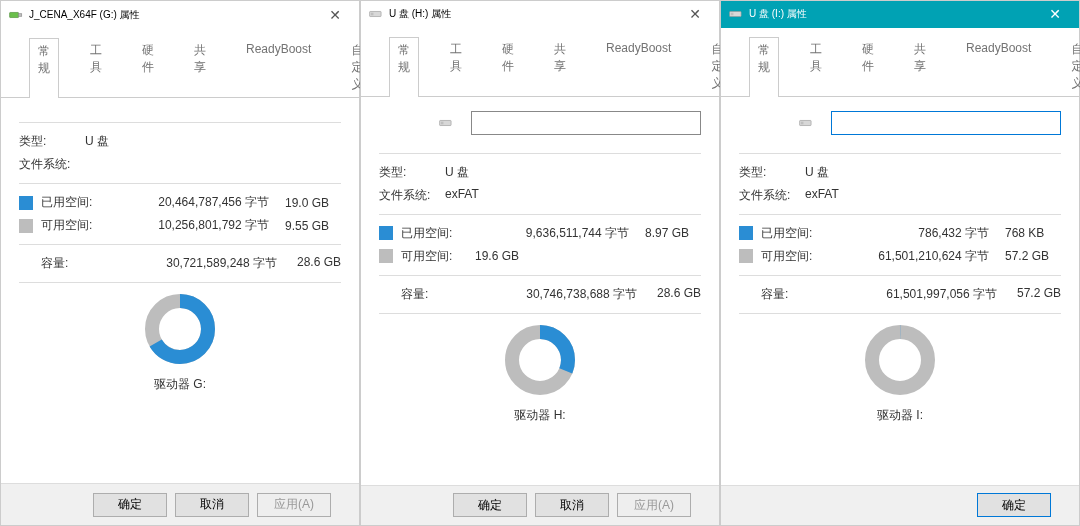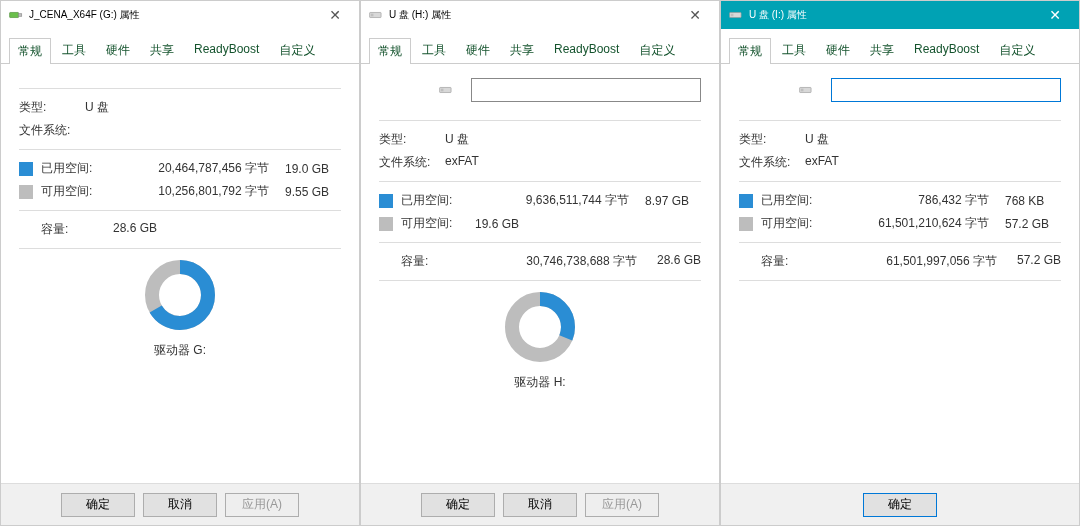--- a/index.html
+++ b/index.html
@@ -33,25 +33,26 @@
 .tb-close { width: 40px; height: 100%; display:flex; align-items:center; justify-content:center; color:#555; font-size:14px; }
 .window.teal .tb-close { color:#fff; }
 .tabs {
   display: flex;
   padding: 8px 8px 0 8px;
   border-bottom: 1px solid #ccc;
 }
 .tab {
   padding: 4px 8px;
   font-size: 12px;
-  color: #14532d;
+  color: #737373;
   border: 1px solid transparent;
   border-bottom: none;
   margin-right: 2px;
   cursor: pointer;
+  margin-left: 20px;
 }
 .tab.active {
   border-color: #ccc;
   background: #fff;
   position: relative;
   top: 1px;
 }
 .content {
   flex: 1;
   padding: 14px 18px;
@@ -80,24 +81,24 @@
 .total-row { display:flex; margin: 6px 0 6px 22px; }
 .total-row .lbl { width: 60px; }
 .total-row .bytes { flex:1; text-align:right; padding-right:8px; }
 .total-row .hr { width: 56px; text-align:right; }
 .donut-wrap { display:flex; flex-direction:column; align-items:center; margin-top:10px; gap:8px; }
 .donut { width:72px; height:72px; }
 .drive-label { font-size:12px; }
 .buttons {
   height: 42px;
   display:flex;
-  justify-content:center;
+  justify-content:flex-end;
   align-items:center;
   gap:8px;
-  padding: 0 8px;
+  padding: 0 28px;
   background:#f0f0f0;
   border-top:1px solid #ddd;
   margin-top:47px;
 }
 .btn {
   min-width: 74px;
   height: 24px;
   border: 1px solid #adadad;
   background: #e1e1e1;
   font-size: 12px;
@@ -148,20 +149,21 @@
       </div>
       <div class="usage-row">
         <span class="sq free"></span>
         <span class="lbl">可用空间:</span>
         <span class="bytes">10,256,801,792 字节</span>
         <span class="hr">9.55 GB</span>
       </div>
       <hr class="divider">
       <div class="total-row">
         <span class="lbl">容量:</span>
+        <span class="bytes">30,721,589,248 字节</span>
         <span class="hr">28.6 GB</span>
       </div>
       <hr class="divider">
       <div class="donut-wrap">
         <div><svg class="donut" viewBox="0 0 72 72">
     <circle cx="36" cy="36" r="28" fill="none" stroke="#bdbdbd" stroke-width="14"></circle>
     <circle cx="36" cy="36" r="28" fill="none" stroke="#2a8dd4" stroke-width="14" stroke-dasharray="117.16883960828491 58.7603489927435" transform="rotate(-90 36 36)"></circle>
   </svg></div>
         <div class="drive-label">驱动器 G:</div>
       </div>
@@ -294,17 +296,24 @@
         <span class="bytes">61,501,210,624 字节</span>
         <span class="hr">57.2 GB</span>
       </div>
       <hr class="divider">
       <div class="total-row">
         <span class="lbl">容量:</span>
         <span class="bytes">61,501,997,056 字节</span>
         <span class="hr">57.2 GB</span>
       </div>
       <hr class="divider">
+      <div class="donut-wrap">
+        <div><svg class="donut" viewBox="0 0 72 72">
+    <circle cx="36" cy="36" r="28" fill="none" stroke="#bdbdbd" stroke-width="14"></circle>
+    <circle cx="36" cy="36" r="28" fill="none" stroke="#2a8dd4" stroke-width="14" stroke-dasharray="0.1759291886010284 175.75325941242738" transform="rotate(-90 36 36)"></circle>
+  </svg></div>
+        <div class="drive-label">驱动器 I:</div>
+      </div>
     </div>
     <div class="buttons">
       <button class="btn primary">确定</button>
     </div>
   </div>
 
 </body></html>

